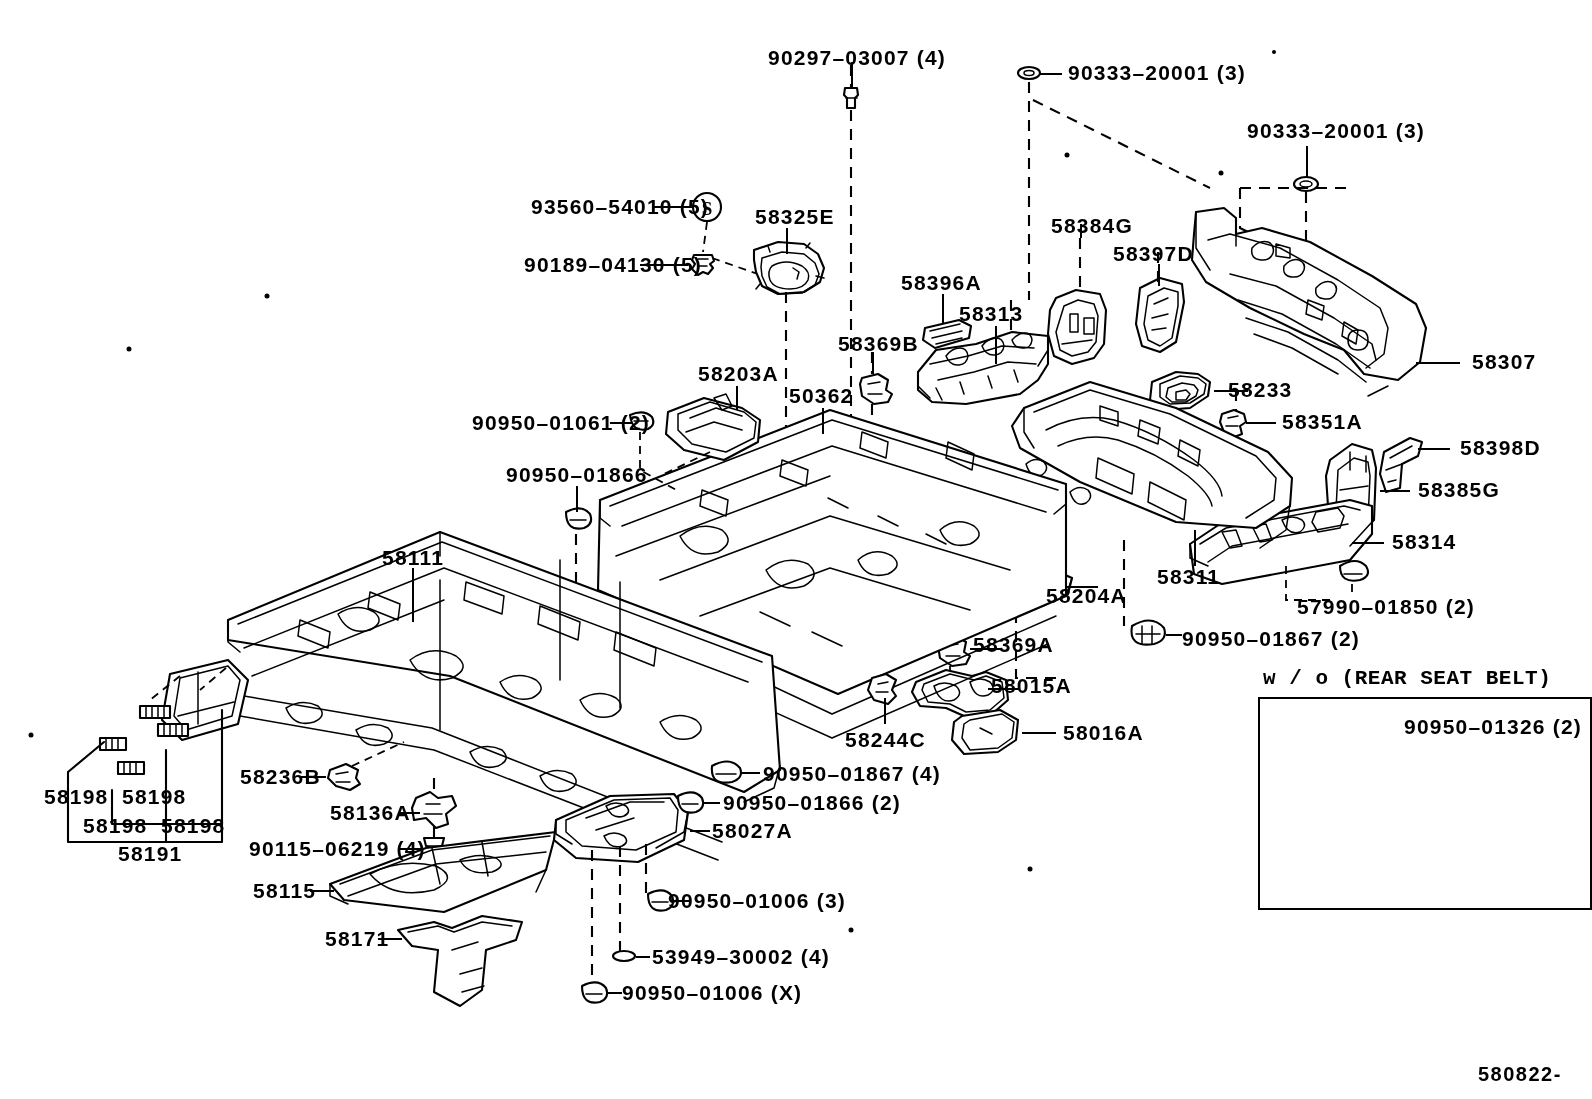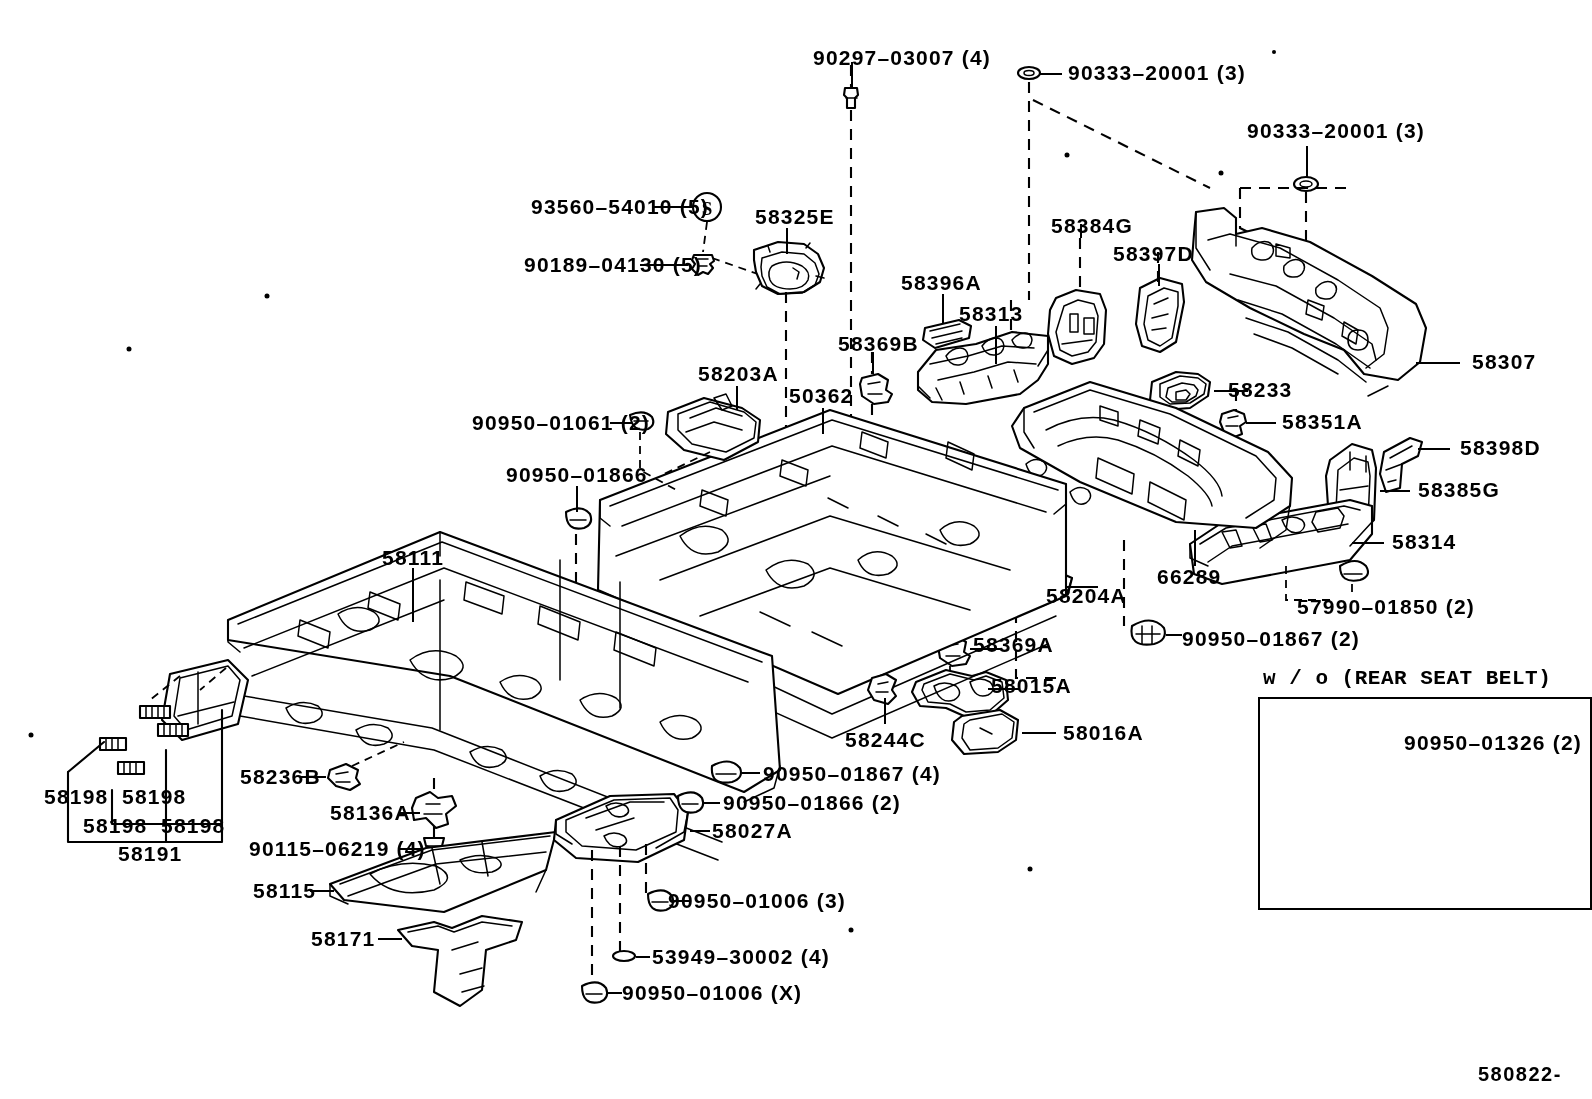--- a/index.html
+++ b/index.html
@@ -478,38 +478,38 @@
 <div class="ln h" style="left:672px;top:900px;width:18px;"></div>
 <div class="ln h" style="left:636px;top:956px;width:14px;"></div>
 <div class="ln h" style="left:606px;top:992px;width:16px;"></div>
 <div class="ln h" style="left:300px;top:776px;width:26px;"></div>
 <div class="ln h" style="left:398px;top:812px;width:22px;"></div>
 <div class="ln h" style="left:400px;top:848px;width:22px;"></div>
 <div class="ln h" style="left:310px;top:890px;width:24px;"></div>
 <div class="ln h" style="left:378px;top:938px;width:24px;"></div>
 <div class="ln h" style="left:1386px;top:726px;width:20px;"></div>
 
-<div class="lbl" style="left:813px;top:47px;text-align:right;">90297–03007 (4)</div>
+<div class="lbl" style="left:768px;top:47px;text-align:right;">90297–03007 (4)</div>
 <div class="lbl" style="left:1068px;top:62px;">90333–20001 (3)</div>
 <div class="lbl" style="left:1247px;top:120px;">90333–20001 (3)</div>
 <div class="lbl" style="left:531px;top:196px;">93560–54010 (5)</div>
 <div class="lbl" style="left:524px;top:254px;">90189–04130 (5)</div>
 <div class="lbl" style="left:755px;top:206px;">58325E</div>
 <div class="lbl" style="left:1051px;top:215px;">58384G</div>
 <div class="lbl" style="left:1113px;top:243px;">58397D</div>
 <div class="lbl" style="left:901px;top:272px;">58396A</div>
 <div class="lbl" style="left:959px;top:303px;">58313</div>
 <div class="lbl" style="left:838px;top:333px;">58369B</div>
 <div class="lbl" style="left:1472px;top:351px;">58307</div>
 <div class="lbl" style="left:1228px;top:379px;">58233</div>
 <div class="lbl" style="left:1282px;top:411px;">58351A</div>
 <div class="lbl" style="left:1460px;top:437px;">58398D</div>
 <div class="lbl" style="left:1418px;top:479px;">58385G</div>
 <div class="lbl" style="left:1392px;top:531px;">58314</div>
-<div class="lbl" style="left:1157px;top:566px;">66289</div>
+<div class="lbl" style="left:1157px;top:566px;">58311</div>
 <div class="lbl" style="left:698px;top:363px;">58203A</div>
 <div class="lbl" style="left:789px;top:385px;">50362</div>
 <div class="lbl" style="left:472px;top:412px;">90950–01061 (2)</div>
 <div class="lbl" style="left:506px;top:464px;">90950–01866</div>
 <div class="lbl" style="left:382px;top:547px;">58111</div>
 <div class="lbl" style="left:1046px;top:585px;">58204A</div>
 <div class="lbl" style="left:973px;top:634px;">58369A</div>
 <div class="lbl" style="left:991px;top:675px;">58015A</div>
 <div class="lbl" style="left:1063px;top:722px;">58016A</div>
 <div class="lbl" style="left:845px;top:729px;">58244C</div>
@@ -523,21 +523,21 @@
 <div class="lbl" style="left:622px;top:982px;">90950–01006 (X)</div>
 <div class="lbl" style="left:44px;top:786px;">58198</div>
 <div class="lbl" style="left:122px;top:786px;">58198</div>
 <div class="lbl" style="left:83px;top:815px;">58198</div>
 <div class="lbl" style="left:161px;top:815px;">58198</div>
 <div class="lbl" style="left:118px;top:843px;">58191</div>
 <div class="lbl" style="left:240px;top:766px;">58236B</div>
 <div class="lbl" style="left:330px;top:802px;">58136A</div>
 <div class="lbl" style="left:249px;top:838px;">90115–06219 (4)</div>
 <div class="lbl" style="left:253px;top:880px;">58115</div>
-<div class="lbl" style="left:311px;top:928px;">58171</div>
+<div class="lbl" style="left:325px;top:928px;">58171</div>
 
 <div class="inset-title" style="left:1263px;top:667px;font-family:Liberation Mono, monospace;">w / o (REAR SEAT BELT)</div>
 <div class="inset-box" style="left:1258px;top:697px;width:330px;height:209px;"></div>
-<div class="lbl" style="left:1404px;top:732px;">90950–01326 (2)</div>
+<div class="lbl" style="left:1404px;top:716px;">90950–01326 (2)</div>
 
 <div class="corner-code" style="left:1478px;top:1063px;">580822-</div>
 
 </div>
 
 </body></html>

